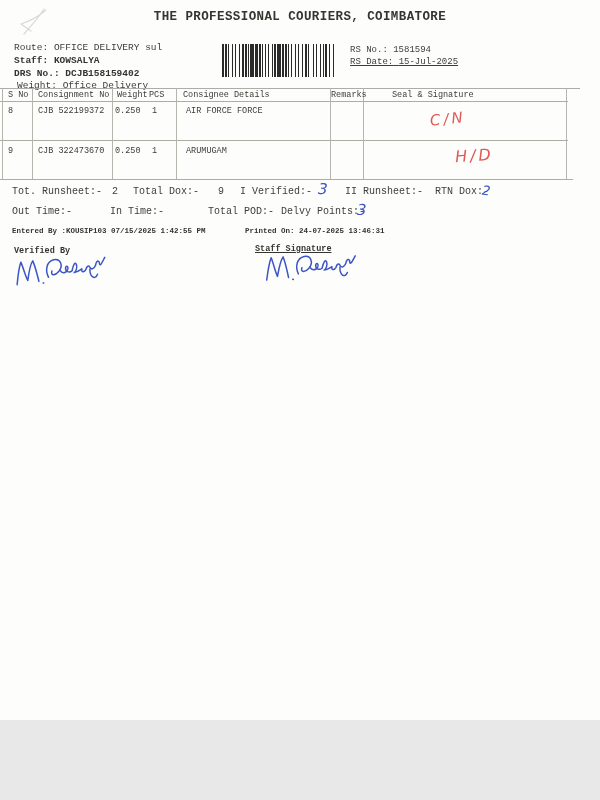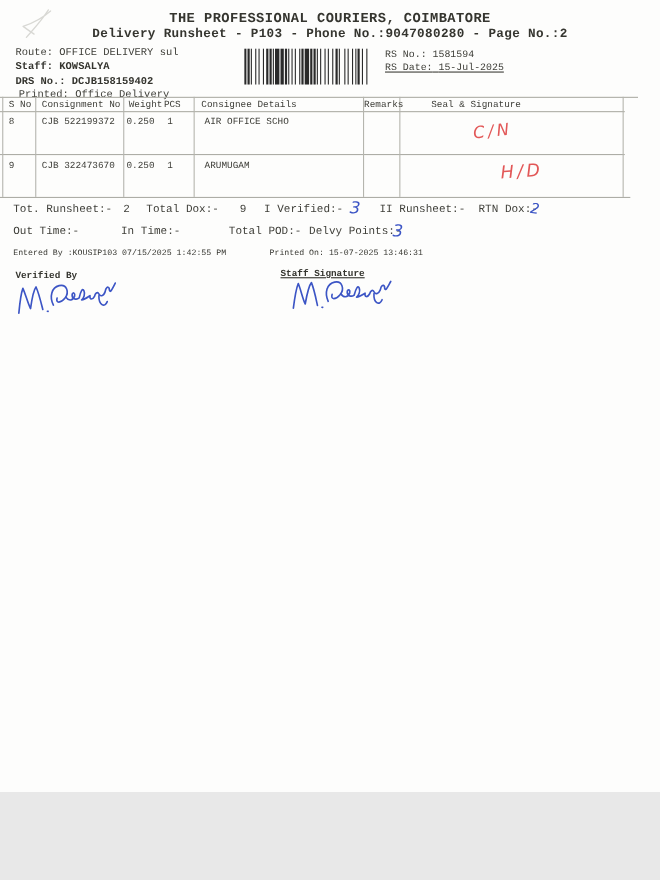--- a/index.html
+++ b/index.html
@@ -15,46 +15,45 @@
   .meta{font-size:9.5px;}
   .bold{font-weight:bold;color:#35352f;}
   .rs{font-size:9px;}
   .barcode{top:44px;left:222px;width:118px;height:33px;font-size:0;overflow:hidden;}
   .barcode span{display:inline-block;height:100%;}
   .hline{position:absolute;height:1px;background:#adada6;}
   .vline{position:absolute;width:1px;background:#b5b5ae;}
   .th,.td{font-size:8.5px;position:absolute;white-space:nowrap;}
   .th{color:#3c3c36;font-family:Liberation Mono, monospace;}
   .sum{font-size:10px;}
-  .small-bold{font-size:7.5px;font-weight:normal;color:#35352f;}
+  .small-bold{font-size:7.5px;font-weight:bold;color:#35352f;}
   .sig-label{font-size:8.5px;font-weight:bold;color:#35352f;}
   .hw{font-family:"DejaVu Sans",sans-serif;font-style:italic;}
   .hw-red{color:#e25757;}
   .hw-blue{color:#3c55c5;}
   .sig svg{stroke:#3c55c5;fill:none;stroke-width:1.5;stroke-linecap:round;stroke-linejoin:round;}
   .pencil svg{stroke:#c9c9c4;fill:none;stroke-width:1.2;stroke-linecap:round;opacity:.7;}
 </style>
 </head>
 <body>
 
 <div class="page">
 
   <div class="abs pencil" style="top:4px;left:8px;">
     <svg width="46" height="36" viewBox="0 0 46 36">
       <path d="M38,6 C30,13 22,17 13,20 M36,5 C29,16 21,24 16,30 M13,20 C17,23 20,25 23,27"></path>
     </svg>
   </div>
 
   <div class="abs title">THE PROFESSIONAL COURIERS, COIMBATORE</div>
-  <div class="abs subtitle">Delivery Runsheet - P103 - Phone No.:9047080280 - Page No.:2</div>
 
   <div class="abs meta" style="top:42px;left:14px;"><span>Route:</span> <span>OFFICE DELIVERY sul</span></div>
   <div class="abs meta bold" style="top:55px;left:14px;"><span>Staff:</span> <span>KOWSALYA</span></div>
   <div class="abs meta bold" style="top:68px;left:14px;"><span>DRS No.:</span> <span>DCJB158159402</span></div>
-  <div class="abs meta" style="top:80px;left:17px;"><span>Printed:</span> <span>Office Delivery</span></div>
+  <div class="abs meta" style="top:80px;left:17px;"><span>Weight:</span> <span>Office Delivery</span></div>
 
   <div class="abs barcode" id="barcode"><span style="width:2px;background:#2a2a2a;"></span><span style="width:1px;"></span><span style="width:2px;background:#2a2a2a;"></span><span style="width:1px;"></span><span style="width:1px;background:#2a2a2a;"></span><span style="width:3px;"></span><span style="width:1px;background:#2a2a2a;"></span><span style="width:2px;"></span><span style="width:1px;background:#2a2a2a;"></span><span style="width:3px;"></span><span style="width:1px;background:#2a2a2a;"></span><span style="width:2px;"></span><span style="width:2px;background:#2a2a2a;"></span><span style="width:1px;"></span><span style="width:2px;background:#2a2a2a;"></span><span style="width:1px;"></span><span style="width:1px;background:#2a2a2a;"></span><span style="width:1px;"></span><span style="width:4px;background:#2a2a2a;"></span><span style="width:1px;"></span><span style="width:3px;background:#2a2a2a;"></span><span style="width:1px;"></span><span style="width:2px;background:#2a2a2a;"></span><span style="width:1px;"></span><span style="width:1px;background:#2a2a2a;"></span><span style="width:2px;"></span><span style="width:1px;background:#2a2a2a;"></span><span style="width:2px;"></span><span style="width:1px;background:#2a2a2a;"></span><span style="width:3px;"></span><span style="width:1px;background:#2a2a2a;"></span><span style="width:1px;"></span><span style="width:2px;background:#2a2a2a;"></span><span style="width:1px;"></span><span style="width:4px;background:#2a2a2a;"></span><span style="width:1px;"></span><span style="width:2px;background:#2a2a2a;"></span><span style="width:1px;"></span><span style="width:2px;background:#2a2a2a;"></span><span style="width:1px;"></span><span style="width:1px;background:#2a2a2a;"></span><span style="width:2px;"></span><span style="width:1px;background:#2a2a2a;"></span><span style="width:3px;"></span><span style="width:1px;background:#2a2a2a;"></span><span style="width:2px;"></span><span style="width:1px;background:#2a2a2a;"></span><span style="width:3px;"></span><span style="width:1px;background:#2a2a2a;"></span><span style="width:2px;"></span><span style="width:2px;background:#2a2a2a;"></span><span style="width:1px;"></span><span style="width:1px;background:#2a2a2a;"></span><span style="width:4px;"></span><span style="width:1px;background:#2a2a2a;"></span><span style="width:2px;"></span><span style="width:1px;background:#2a2a2a;"></span><span style="width:3px;"></span><span style="width:1px;background:#2a2a2a;"></span><span style="width:2px;"></span><span style="width:1px;background:#2a2a2a;"></span><span style="width:1px;"></span><span style="width:2px;background:#2a2a2a;"></span><span style="width:2px;"></span><span style="width:1px;background:#2a2a2a;"></span><span style="width:3px;"></span><span style="width:1px;background:#2a2a2a;"></span><span style="width:3px;"></span></div>
 
   <div class="abs rs" style="top:45px;left:350px;"><span>RS No.:</span> <span>1581594</span></div>
   <div class="abs rs" style="top:57px;left:350px;text-decoration:underline;"><span>RS Date:</span> <span>15-Jul-2025</span></div>
 
   <div>
     <div class="hline" style="top:88px;left:0;width:580px;"></div>
     <div class="hline" style="top:101px;left:0;width:568px;"></div>
     <div class="hline" style="top:140px;left:0;width:568px;"></div>
@@ -72,21 +71,21 @@
     <span class="th" style="top:90px;left:117px;">Weight</span>
     <span class="th" style="top:90px;left:149px;">PCS</span>
     <span class="th" style="top:90px;left:183px;">Consignee Details</span>
     <span class="th" style="top:90px;left:331px;">Remarks</span>
     <span class="th" style="top:90px;left:392px;">Seal &amp; Signature</span>
 
     <span class="td" style="top:106px;left:8px;">8</span>
     <span class="td" style="top:106px;left:38px;">CJB 522199372</span>
     <span class="td" style="top:106px;left:115px;">0.250</span>
     <span class="td" style="top:106px;left:152px;">1</span>
-    <span class="td" style="top:106px;left:186px;">AIR OFFICE SCHO</span>
+    <span class="td" style="top:106px;left:186px;">AIR FORCE FORCE</span>
     <span class="abs hw hw-red" style="top:110px;left:430px;font-size:15px;transform:rotate(-6deg);letter-spacing:3px;">C/N</span>
 
     <span class="td" style="top:146px;left:8px;">9</span>
     <span class="td" style="top:146px;left:38px;">CJB 322473670</span>
     <span class="td" style="top:146px;left:115px;">0.250</span>
     <span class="td" style="top:146px;left:152px;">1</span>
     <span class="td" style="top:146px;left:186px;">ARUMUGAM</span>
     <span class="abs hw hw-red" style="top:146px;left:455px;font-size:16px;transform:rotate(-4deg);letter-spacing:3px;">H/D</span>
   </div>
 
@@ -100,21 +99,21 @@
   <span class="abs sum" style="top:186px;left:435px;">RTN Dox:-</span>
   <span class="abs hw hw-blue" style="top:183px;left:482px;font-size:13px;transform:rotate(8deg);">2</span>
 
   <span class="abs sum" style="top:206px;left:12px;">Out Time:-</span>
   <span class="abs sum" style="top:206px;left:110px;">In Time:-</span>
   <span class="abs sum" style="top:206px;left:208px;">Total POD:-</span>
   <span class="abs sum" style="top:206px;left:281px;">Delvy Points:-</span>
   <span class="abs hw hw-blue" style="top:201px;left:357px;font-size:15px;transform:rotate(2deg);">3</span>
 
   <span class="abs small-bold" style="top:227px;left:12px;">Entered By :KOUSIP103 07/15/2025 1:42:55 PM</span>
-  <span class="abs small-bold" style="top:227px;left:245px;">Printed On: 15-07-2025 13:46:31</span>
+  <span class="abs small-bold" style="top:227px;left:245px;">Printed On: 24-07-2025 13:46:31</span>
 
   <span class="abs sig-label" style="top:246px;left:14px;">Verified By</span>
   <span class="abs sig-label" style="top:244px;left:255px;text-decoration:underline;">Staff Signature</span>
 
   <div class="abs sig" style="top:250px;left:12px;transform:rotate(-6deg);">
     <svg width="98" height="38" viewBox="0 0 98 38">
       <path d="M4,30 C6,20 8,12 10,8 C12,14 13,22 15,27 C17,19 19,11 22,8 C24,14 25,22 26,29"></path>
       <path d="M30,31 l0.6,0.2"></path>
       <path d="M36,26 C33,18 36,10 43,9 C50,8 52,16 47,21 C43,25 38,25 40,20"></path>
       <path d="M48,20 C50,24 54,24 56,20 C57,17 55,16 54,18 C53,22 57,24 60,22 C62,16 64,13 65,16 C66,19 64,23 62,24 C65,24 68,22 70,21 C69,25 72,25 74,22 C75,19 77,18 78,20 C79,23 82,23 84,19 C85,15 87,14 88,16 C88,22 90,18 94,12"></path>

